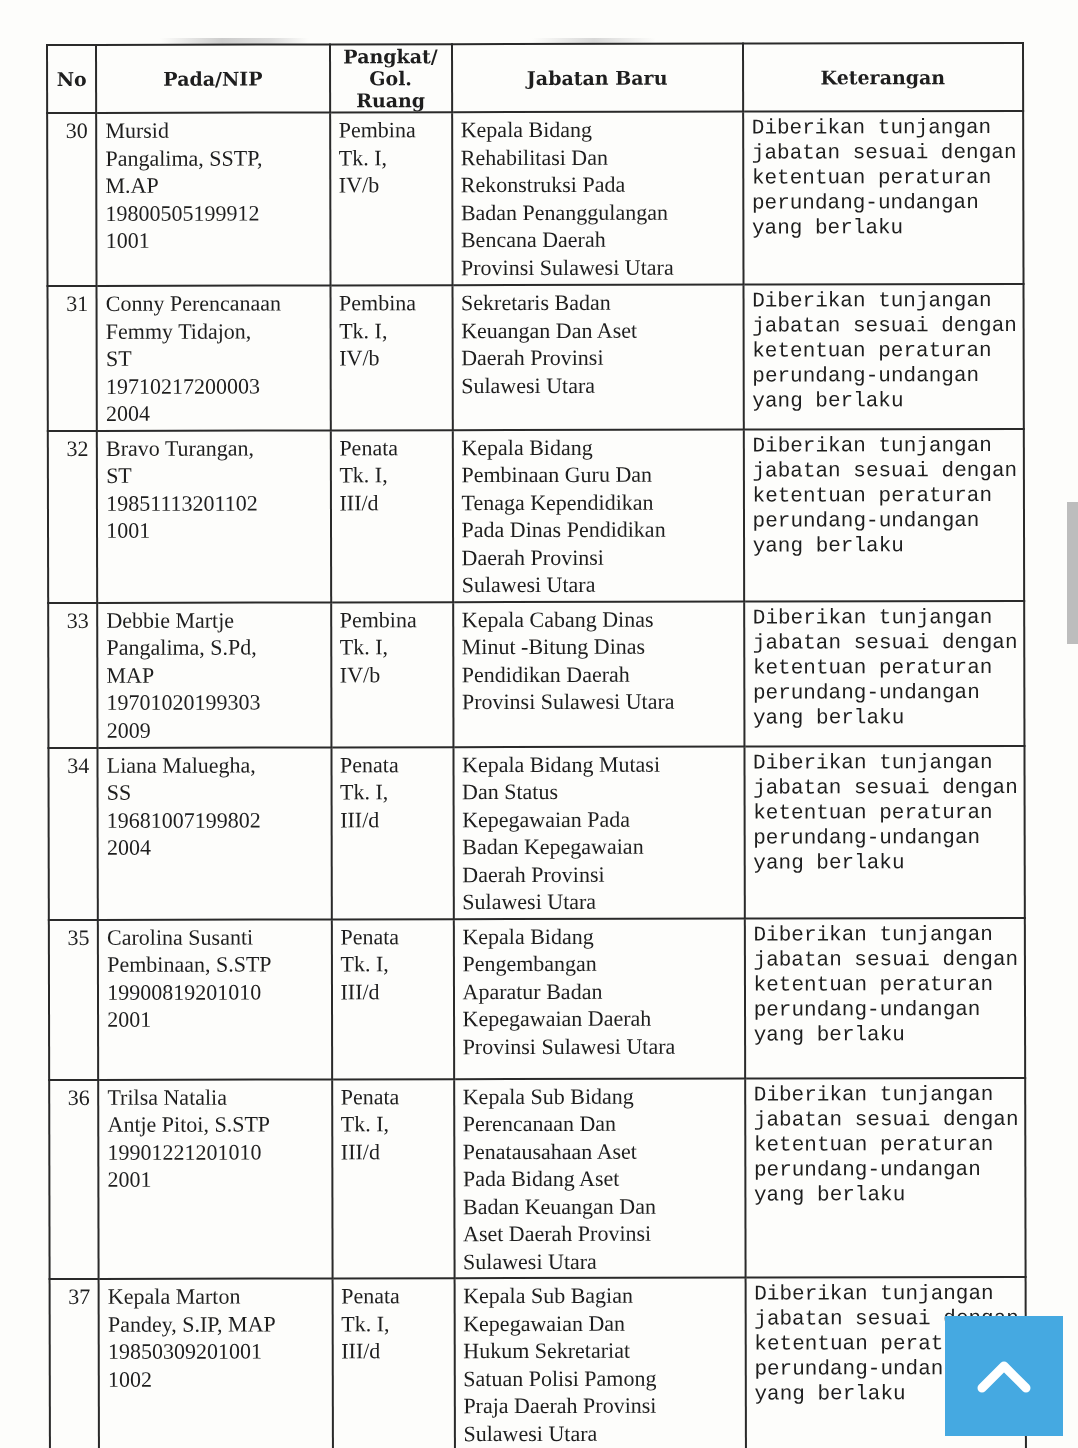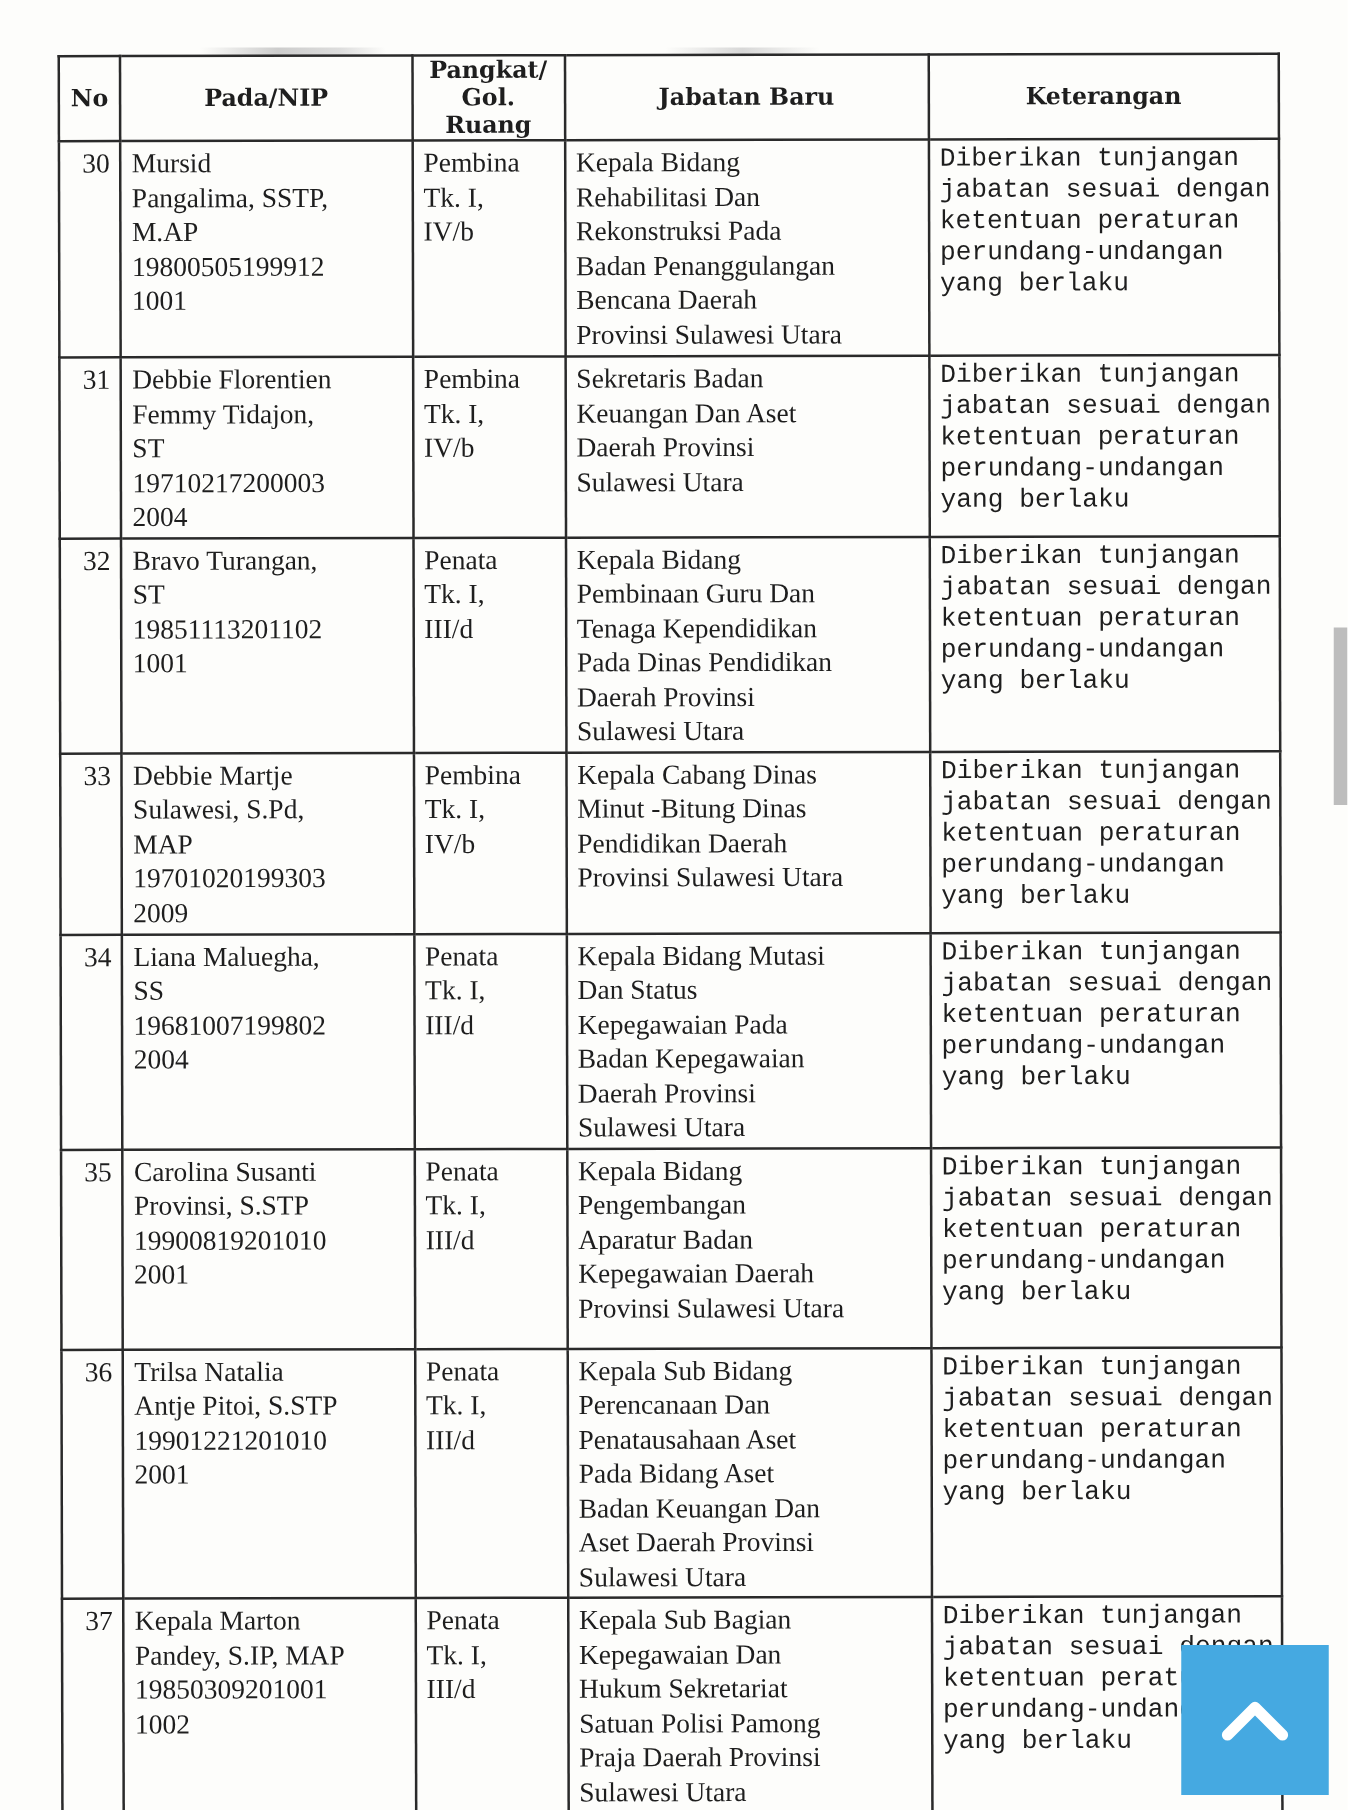--- a/index.html
+++ b/index.html
@@ -110,21 +110,21 @@
             <span class="line">Diberikan tunjangan</span>
             <span class="line">jabatan sesuai dengan</span>
             <span class="line">ketentuan peraturan</span>
             <span class="line">perundang-undangan</span>
             <span class="line">yang berlaku</span>
           </td>
         </tr>
         <tr style="height: 140px;">
           <td class="no">31</td>
           <td class="nama">
-            <span class="line">Debbie Florentien</span>
+            <span class="line">Conny Perencanaan</span>
             <span class="line">Femmy Tidajon,</span>
             <span class="line">ST</span>
             <span class="line">19710217200003</span>
             <span class="line">2004</span>
           </td>
           <td class="pangkat">
             <span class="line">Pembina</span>
             <span class="line">Tk. I,</span>
             <span class="line">IV/b</span>
           </td>
@@ -168,21 +168,21 @@
             <span class="line">jabatan sesuai dengan</span>
             <span class="line">ketentuan peraturan</span>
             <span class="line">perundang-undangan</span>
             <span class="line">yang berlaku</span>
           </td>
         </tr>
         <tr style="height: 145px;">
           <td class="no">33</td>
           <td class="nama">
             <span class="line">Debbie Martje</span>
-            <span class="line">Sulawesi, S.Pd,</span>
+            <span class="line">Pangalima, S.Pd,</span>
             <span class="line">MAP</span>
             <span class="line">19701020199303</span>
             <span class="line">2009</span>
           </td>
           <td class="pangkat">
             <span class="line">Pembina</span>
             <span class="line">Tk. I,</span>
             <span class="line">IV/b</span>
           </td>
           <td class="jabatan">
@@ -225,21 +225,21 @@
             <span class="line">jabatan sesuai dengan</span>
             <span class="line">ketentuan peraturan</span>
             <span class="line">perundang-undangan</span>
             <span class="line">yang berlaku</span>
           </td>
         </tr>
         <tr style="height: 160px;">
           <td class="no">35</td>
           <td class="nama">
             <span class="line">Carolina Susanti</span>
-            <span class="line">Provinsi, S.STP</span>
+            <span class="line">Pembinaan, S.STP</span>
             <span class="line">19900819201010</span>
             <span class="line">2001</span>
           </td>
           <td class="pangkat">
             <span class="line">Penata</span>
             <span class="line">Tk. I,</span>
             <span class="line">III/d</span>
           </td>
           <td class="jabatan">
             <span class="line">Kepala Bidang</span>

